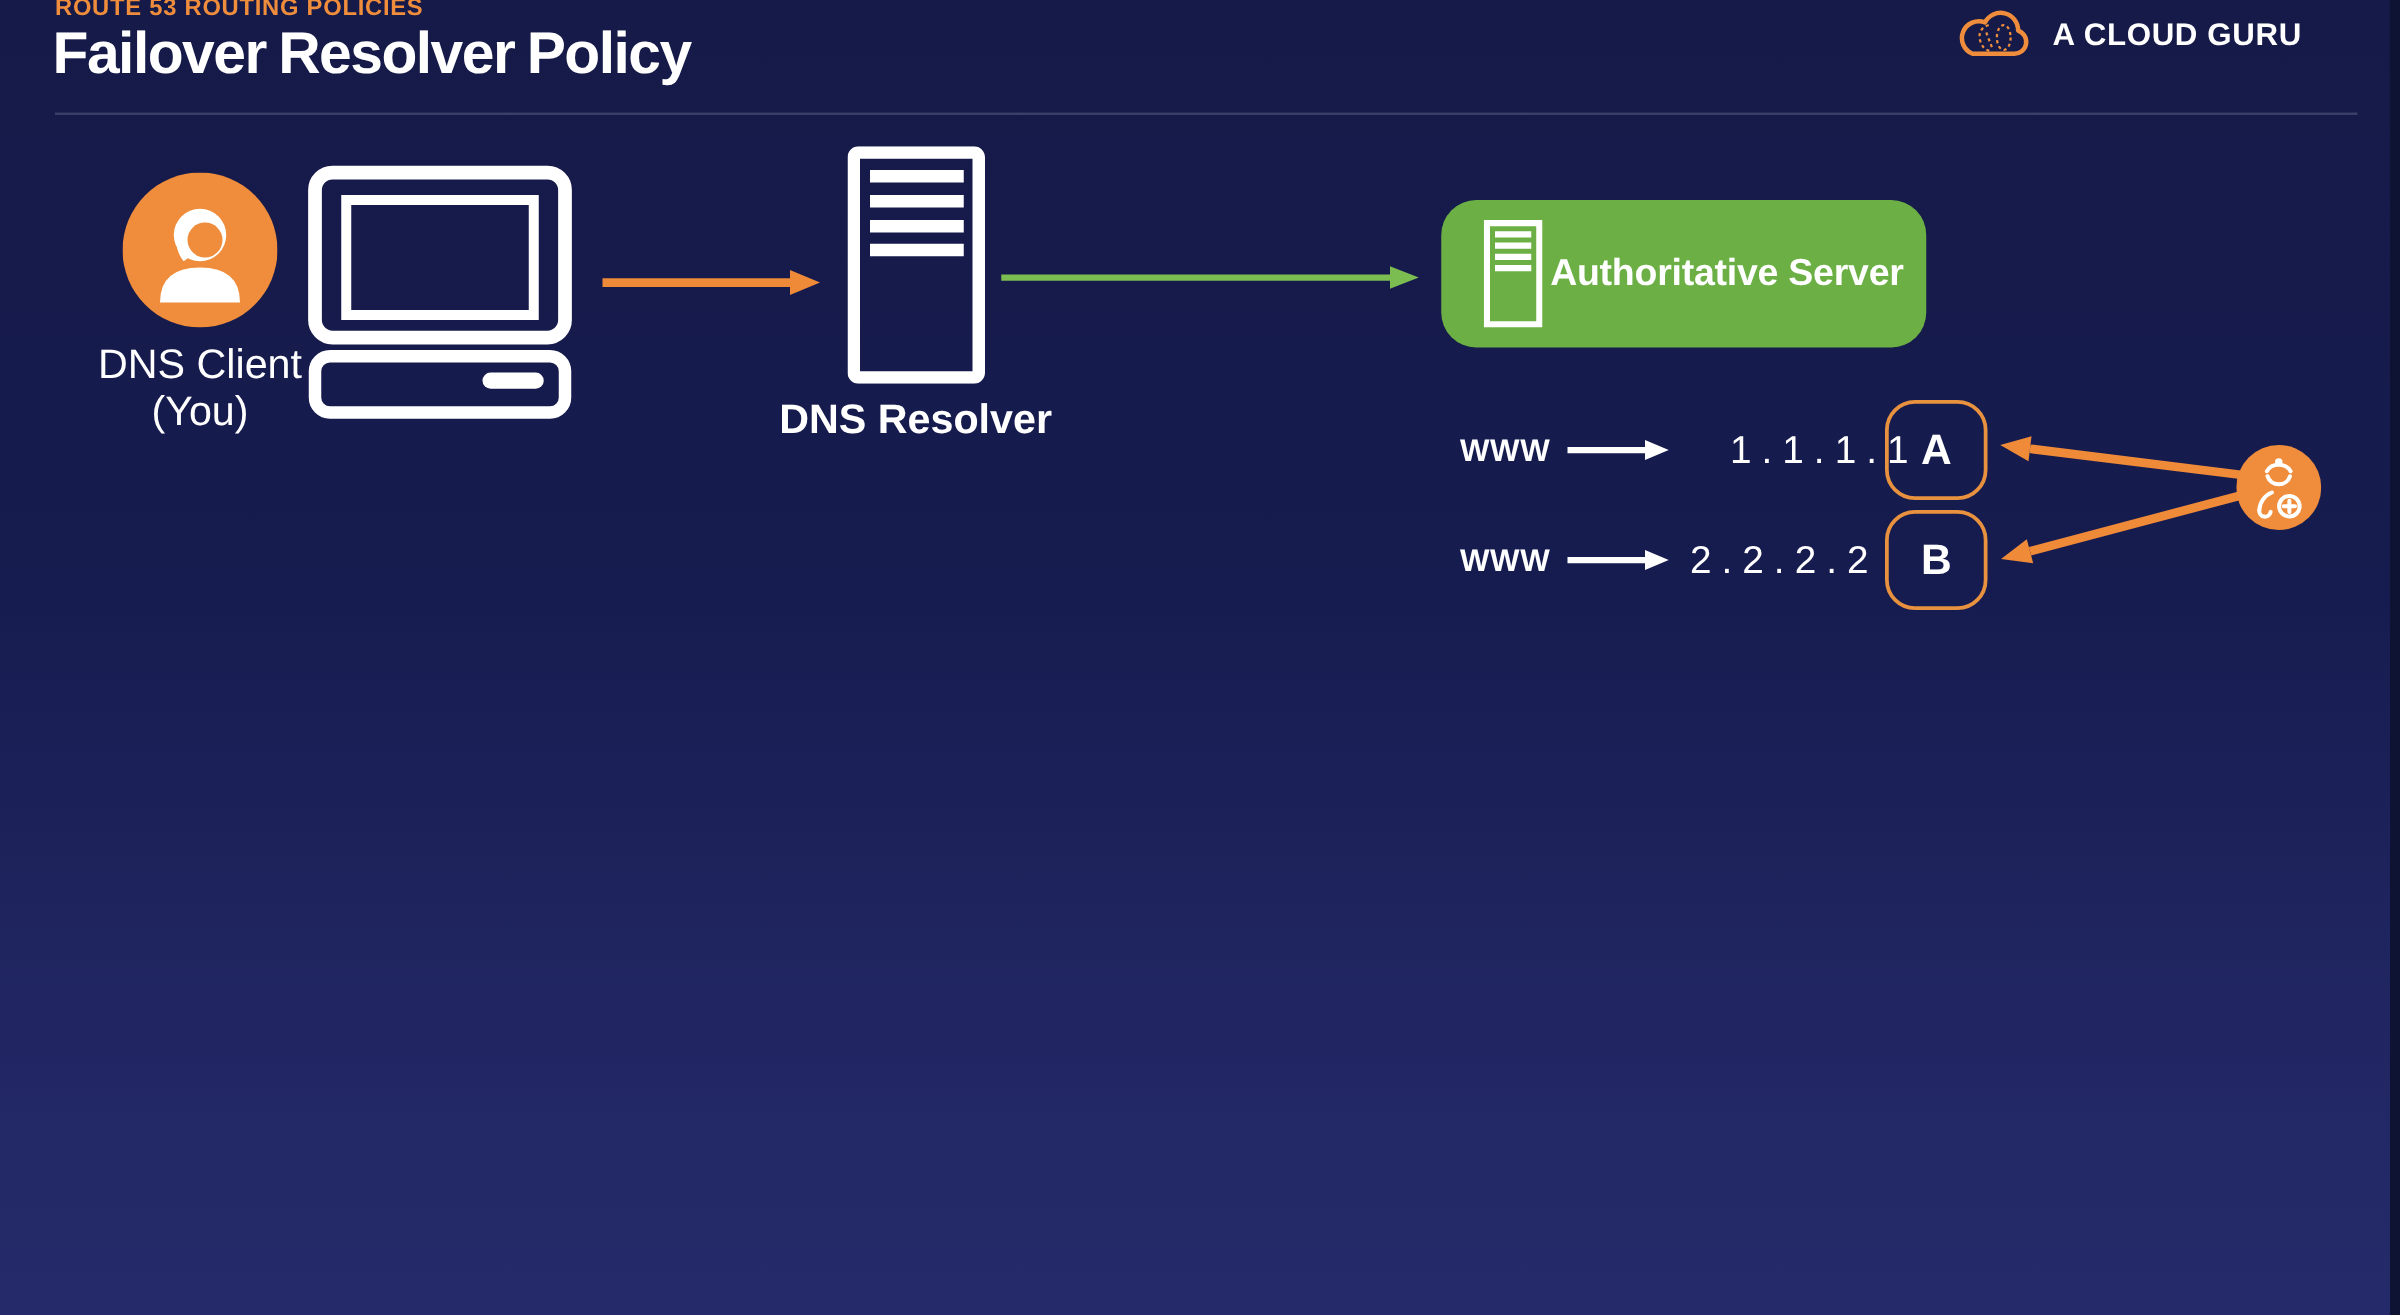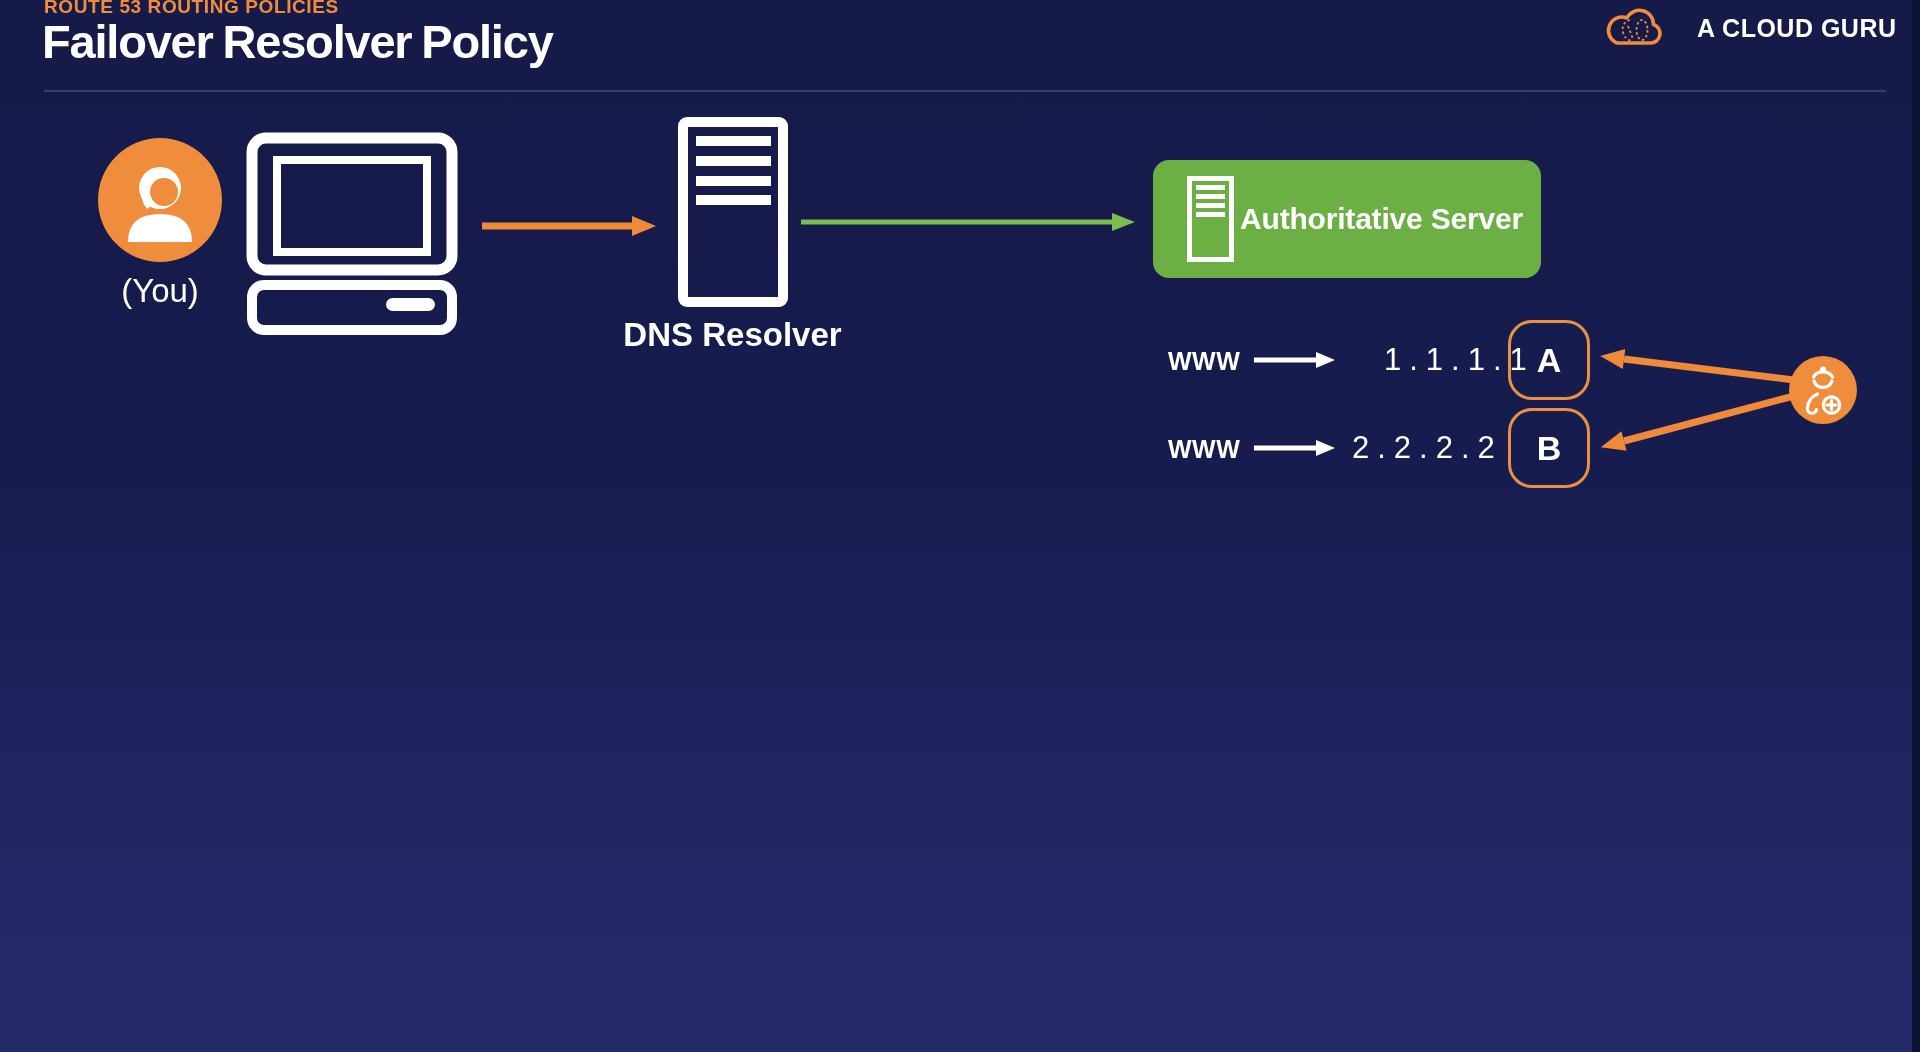--- a/index.html
+++ b/index.html
@@ -16,40 +16,40 @@
     left:44px;top:-4px;
     font-size:19px;font-weight:700;letter-spacing:.6px;
     color:#ef8d3c;white-space:nowrap;
   }
   .title{
     left:42px;top:14px;margin:0;
     font-size:47px;font-weight:800;letter-spacing:-1.2px;word-spacing:-2px;
     color:#ffffff;white-space:nowrap;
   }
   .divider{left:44px;top:90px;width:1842px;height:2px;background:rgba(255,255,255,.16);}
-  .logo{left:1601px;top:6px;display:flex;align-items:center;gap:30px;}
+  .logo{left:1562px;top:6px;display:flex;align-items:center;gap:14px;}
   .logo-text{color:#ffffff;font-size:25px;font-weight:800;letter-spacing:.5px;white-space:nowrap;}
   
   .overlay{left:0;top:0;width:1920px;height:1052px;pointer-events:none;}
   
   .client-circle{left:98px;top:138px;width:124px;height:124px;}
   .client-label{
     left:40px;top:272px;width:240px;text-align:center;
     color:#ffffff;font-size:33px;font-weight:500;line-height:38px;
   }
   .monitor{left:246px;top:132px;}
   .resolver{left:678px;top:117px;}
   .resolver-label{
     left:600px;top:316px;width:265px;text-align:center;
     color:#ffffff;font-size:33px;font-weight:700;white-space:nowrap;
   }
   
   .auth-box{
     left:1153px;top:160px;width:388px;height:118px;
-    background:#6cb045;border-radius:16px;
+    background:#6cb045;border-radius:28px;
     display:flex;align-items:center;
   }
   .auth-box svg{margin-left:34px;flex:0 0 auto;}
   .auth-label{
     flex:1;text-align:center;
     color:#ffffff;font-size:30px;font-weight:800;letter-spacing:-.2px;
     padding-right:12px;white-space:nowrap;
   }
   
   .host{color:#ffffff;font-size:25px;font-weight:700;letter-spacing:.5px;line-height:30px;}
@@ -110,20 +110,21 @@
   <div class="abs client-circle">
     <svg width="124" height="124" viewBox="0 0 124 124">
       <circle cx="62" cy="62" r="62" fill="#ef8d3c"></circle>
       <circle cx="62" cy="50" r="21" fill="#ffffff"></circle>
       <circle cx="66" cy="54" r="14" fill="#ef8d3c"></circle>
       <path d="M44,46 q-3,16 5,25 l8,-6 q-8,-8 -6,-19 z" fill="#ffffff"></path>
       <path d="M30,104 q0,-28 32,-28 q32,0 32,28 z" fill="#ffffff"></path>
     </svg>
   </div>
   <div class="abs client-label">
+    <div>DNS Client</div>
     <div>(You)</div>
   </div>
 
   <svg class="abs monitor" width="212" height="208" viewBox="0 0 212 208">
     <rect x="6" y="6" width="200" height="132" rx="14" fill="none" stroke="#ffffff" stroke-width="11"></rect>
     <rect x="31" y="28" width="150" height="92" fill="none" stroke="#ffffff" stroke-width="8"></rect>
     <rect x="6" y="153" width="200" height="45" rx="12" fill="none" stroke="#ffffff" stroke-width="10"></rect>
     <rect x="140" y="166" width="49" height="13" rx="6.5" fill="#ffffff"></rect>
   </svg>
 

